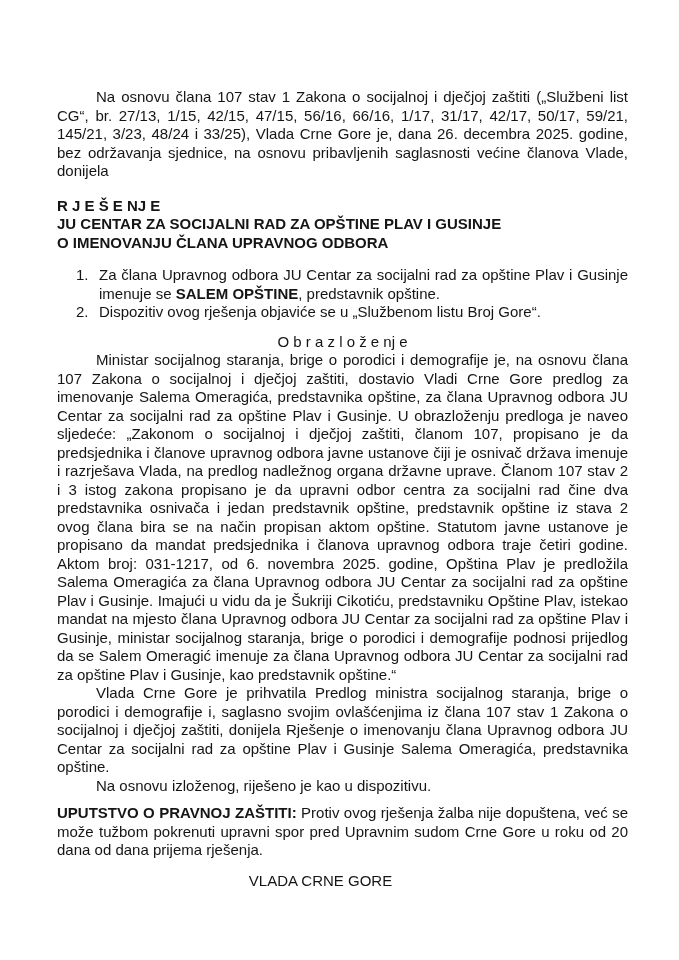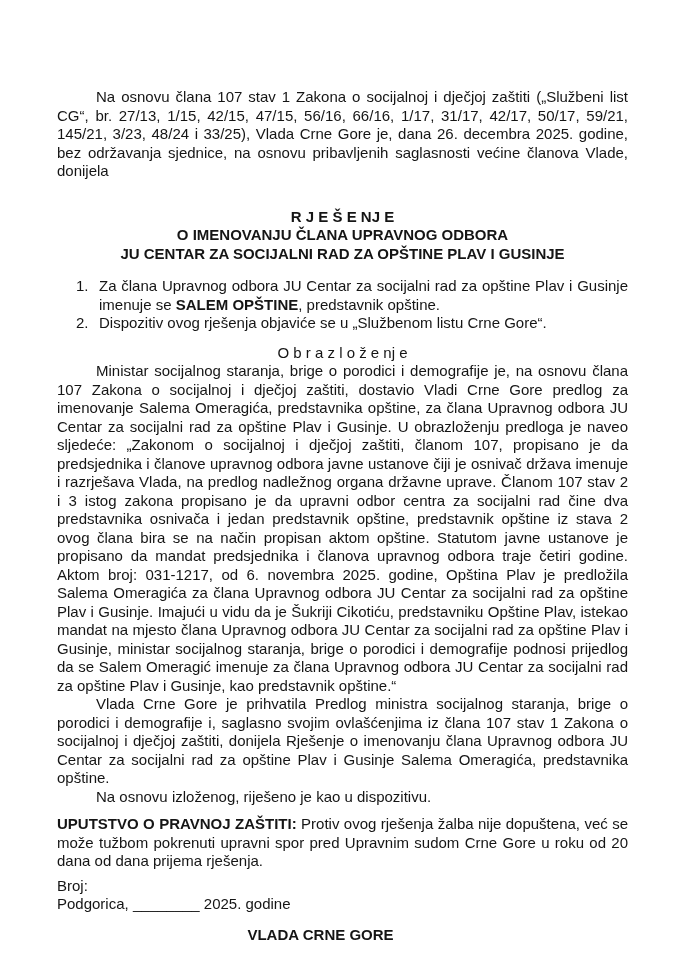--- a/index.html
+++ b/index.html
@@ -19,23 +19,22 @@
     line-height: 18.5px;
     padding: 88px 51px 0 57px;
     overflow: hidden;
   }
   p, div { margin: 0; }
   .para { text-align: justify; }
   .indent { text-indent: 39px; }
   b, .bold { font-weight: bold; }
 
   .title-block {
-    text-align: center;
     font-weight: bold;
-    margin-top: 27px;
+    margin-top: 16px;
   }
   .list {
     margin-top: 14px;
     margin-left: 19px;
   }
   .list-item {
     position: relative;
     padding-left: 23px;
     text-align: justify;
   }
@@ -47,59 +46,55 @@
   .section-heading {
     text-align: center;
     font-weight: normal;
     margin-top: 11px;
   }
   .body-first { }
   .legal { margin-top: 9px; }
   .ref-block { margin-top: 6px; }
   .issuer {
     text-align: center;
-    font-weight: bold;
+    font-weight: normal;
     margin-top: 12px;
     margin-right: 44px;
   }
 </style>
 </head>
 <body>
 
 <div class="page">
 
   <p class="para indent">Na osnovu člana 107 stav 1 Zakona o socijalnoj i dječjoj zaštiti („Službeni list CG“, br. 27/13, 1/15, 42/15, 47/15, 56/16, 66/16, 1/17, 31/17, 42/17, 50/17, 59/21, 145/21, 3/23, 48/24 i 33/25), Vlada Crne Gore je, dana  26. decembra 2025. godine, bez održavanja sjednice, na osnovu pribavljenih saglasnosti većine članova Vlade, donijela</p>
 
   <div class="title-block">
     <div>R J E Š E NJ E</div>
+    <div>JU CENTAR ZA SOCIJALNI RAD ZA OPŠTINE PLAV I GUSINJE</div>
     <div>O IMENOVANJU ČLANA UPRAVNOG ODBORA</div>
-    <div>JU CENTAR ZA SOCIJALNI RAD ZA OPŠTINE PLAV I GUSINJE</div>
   </div>
 
   <div class="list">
     <div class="list-item">
       <span class="num">1.</span><span>Za člana Upravnog odbora JU Centar za socijalni rad za opštine Plav i Gusinje imenuje se </span><b>SALEM OPŠTINE</b><span>, predstavnik opštine.</span>
     </div>
     <div class="list-item">
-      <span class="num">2.</span><span>Dispozitiv ovog rješenja objaviće se u „Službenom listu Crne Gore“.</span>
+      <span class="num">2.</span><span>Dispozitiv ovog rješenja objaviće se u „Službenom listu Broj Gore“.</span>
     </div>
   </div>
 
   <div class="section-heading">O b r a z l o ž e nj e</div>
 
   <p class="para indent body-first">Ministar socijalnog staranja, brige o porodici i demografije je, na osnovu člana 107 Zakona o socijalnoj i dječjoj zaštiti, dostavio Vladi Crne Gore predlog za imenovanje Salema Omeragića, predstavnika opštine, za člana Upravnog odbora JU Centar za socijalni rad za opštine Plav i Gusinje. U obrazloženju predloga je naveo sljedeće: „Zakonom o socijalnoj i dječjoj zaštiti, članom 107, propisano je da predsjednika i članove upravnog odbora javne ustanove čiji je osnivač država imenuje i razrješava Vlada, na predlog nadležnog organa državne uprave. Članom 107 stav 2 i 3 istog zakona propisano je da upravni odbor centra za socijalni rad čine dva predstavnika osnivača i jedan predstavnik opštine, predstavnik opštine iz stava 2 ovog člana bira se na način propisan aktom opštine. Statutom javne ustanove je propisano da mandat predsjednika i članova upravnog odbora traje četiri godine. Aktom broj: 031-1217, od 6. novembra 2025. godine, Opština Plav je predložila Salema Omeragića za člana Upravnog odbora JU Centar za socijalni rad za opštine Plav i Gusinje. Imajući u vidu da je Šukriji Cikotiću, predstavniku Opštine Plav, istekao mandat na mjesto člana Upravnog odbora JU Centar za socijalni rad za opštine Plav i Gusinje, ministar socijalnog staranja, brige o porodici i demografije podnosi prijedlog da se Salem Omeragić imenuje za člana Upravnog odbora JU Centar za socijalni rad za opštine Plav i Gusinje, kao predstavnik opštine.“</p>
 
   <p class="para indent">Vlada Crne Gore je prihvatila Predlog ministra socijalnog staranja, brige o porodici i demografije i, saglasno svojim ovlašćenjima iz člana 107 stav 1 Zakona o socijalnoj i dječjoj zaštiti, donijela Rješenje o imenovanju člana Upravnog odbora JU Centar za socijalni rad za opštine Plav i Gusinje Salema Omeragića, predstavnika opštine.</p>
 
   <p class="para indent">Na osnovu izloženog, riješeno je kao u dispozitivu.</p>
 
   <p class="para legal">
     <b>UPUTSTVO O PRAVNOJ ZAŠTITI:</b><span> Protiv ovog rješenja žalba nije dopuštena, već se može tužbom pokrenuti upravni spor pred Upravnim sudom Crne Gore u roku od 20 dana od dana prijema rješenja.</span>
   </p>
 
-  <div class="ref-block">
-    <div>Broj:</div>
-    <div>Podgorica, ________  2025. godine</div>
-  </div>
 
   <div class="issuer">VLADA CRNE GORE</div>
 
 </div>
 
 </body></html>

